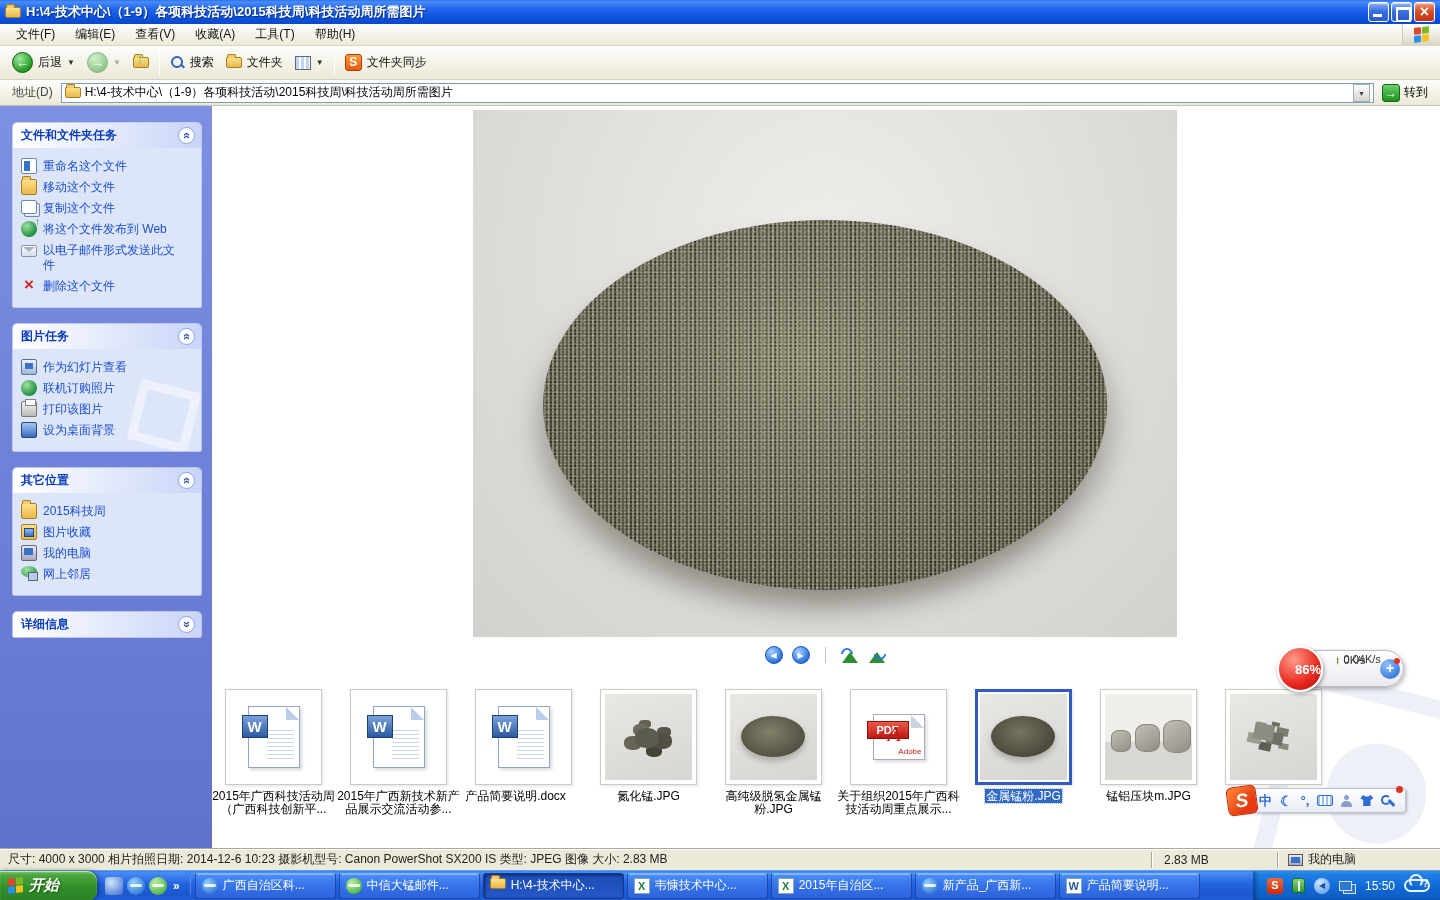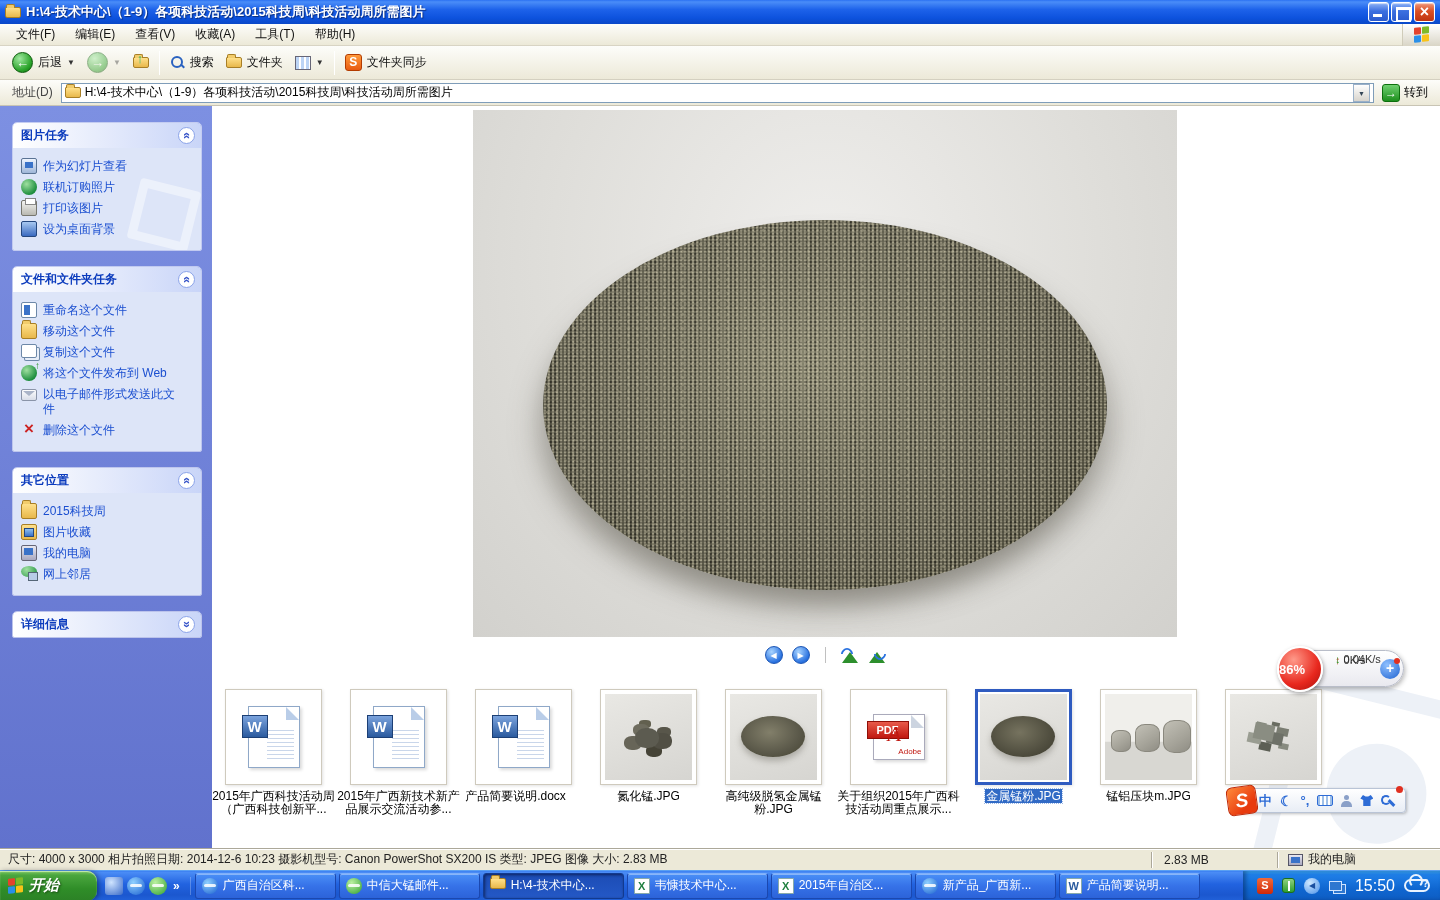--- a/index.html
+++ b/index.html
@@ -163,30 +163,30 @@
 .tic.page i{position:absolute;left:0;top:0;width:100%;height:100%;font-style:normal;font-weight:bold;font-size:11px;text-align:center;line-height:14px}
 .tic.xls i{color:#1f7f3f}.tic.wrd i{color:#2a5a9e}
 .tic.fld{border-radius:0;background:transparent}
 .tray{margin-left:auto;height:30px;display:flex;align-items:center;gap:9px;padding:0 10px 0 14px;
 background:linear-gradient(#3aa6f7 0%,#1f7fe8 12%,#0f66d0 60%,#0e5cc2 100%);box-shadow:inset 3px 0 4px rgba(0,0,30,.35)}
 .tr-s{width:16px;height:16px;border-radius:3px;background:linear-gradient(#f06a3a,#d02808);color:#fff;font-weight:bold;font-size:11px;text-align:center;line-height:15px}
 .tr-usb{width:13px;height:15px;border-radius:3px;background:linear-gradient(#8fd080,#2f9f2f);border:1px solid #1c6f1c;position:relative}
 .tr-usb::after{content:"";position:absolute;left:5px;top:2px;width:2px;height:10px;background:#fff}
 .tr-chev{width:16px;height:16px;border-radius:50%;background:radial-gradient(circle at 35% 30%,#cfe8ff,#4a90e8);color:#1b4fa0;font-size:8px;text-align:center;line-height:15px}
 .tr-net{width:13px;height:10px;background:#2e77d0;border:1px solid #cfe3ff;box-shadow:4px 3px 0 -1px #2e77d0,4px 3px 0 0 #cfe3ff;margin-right:4px}
-.tr-time{color:#fff;font-size:16px}
+.tr-time{color:#fff;font-size:12px}
 .tr-cloud{width:26px;height:13px;border:2px solid #eaf3ff;border-radius:8px;position:relative}
 .tr-cloud::before{content:"";position:absolute;left:3px;top:-7px;width:10px;height:10px;border:2px solid #eaf3ff;border-radius:50%;border-bottom-color:transparent}
 .tr-cloud::after{content:"?";position:absolute;right:-1px;top:-4px;color:#eaf3ff;font-size:11px;font-weight:bold}
 
 .speed{position:absolute;left:1290px;top:650px;width:114px;height:37px;z-index:40;border-radius:19px;
 background:linear-gradient(#ffffff,#e9e9ef);border:1px solid #b9bdc9;box-shadow:1px 2px 5px rgba(0,0,0,.3)}
 .ball{position:absolute;left:-14px;top:-5px;width:46px;height:46px;border-radius:50%;border:2px solid #fff;
 background:radial-gradient(circle at 35% 28%,#ff9a8a,#e8281e 60%,#a80f0a);box-shadow:1px 2px 4px rgba(0,0,0,.35);
-color:#fff;font-weight:bold;font-size:13px;text-align:left;line-height:44px}
+color:#fff;font-weight:bold;font-size:13px;text-align:right;line-height:44px}
 .srow{position:absolute;left:44px;font-size:11px;color:#333;white-space:nowrap}
 .srow.up{top:3px}.srow.down{top:2px}
 .arr-up{color:#d03020;font-weight:bold}.arr-down{color:#2a9f2a;font-weight:bold}
 .plus{position:absolute;right:3px;top:8px;width:20px;height:20px;border-radius:50%;
 background:radial-gradient(circle at 35% 30%,#8fc0ff,#1e62d0);color:#fff;font-weight:bold;font-size:14px;text-align:center;line-height:19px}
 .plus::after{content:"";position:absolute;right:0;top:-1px;width:6px;height:6px;border-radius:50%;background:#e03020}
 .ime{position:absolute;left:1236px;top:788px;width:170px;height:25px;z-index:50;border-radius:4px;display:flex;align-items:center;gap:8px;padding:0 8px 0 22px;
 background:linear-gradient(#ffffff,#e8edf5);border:1px solid #b9c4d6;box-shadow:1px 1px 3px rgba(0,0,0,.25)}
 .slogo{position:absolute;left:-10px;top:-3px;width:30px;height:29px;border-radius:6px;transform:rotate(-8deg);
 background:linear-gradient(140deg,#ff8a3a,#e83a0e 70%);border:1px solid #c02a08;color:#fff;font-weight:bold;font-style:italic;font-size:19px;text-align:center;line-height:27px}
@@ -276,72 +276,72 @@
       <span class="go-ic">→</span>
       <span>转到</span>
     </div>
   </div>
 
   <div class="content">
     <div class="sidebar">
 
       <div class="panel">
         <div class="p-head">
+          <span>文件和文件夹任务</span>
+          <span class="p-chev"></span>
+        </div>
+        <div class="p-body">
+          <div class="task">
+              <span class="ti ic-rename"></span>
+              <span class="lbl">重命名这个文件</span>
+            </div>
+          <div class="task">
+              <span class="ti fold"></span>
+              <span class="lbl">移动这个文件</span>
+            </div>
+          <div class="task">
+              <span class="ti ic-copy"></span>
+              <span class="lbl">复制这个文件</span>
+            </div>
+          <div class="task">
+              <span class="ti ic-web"></span>
+              <span class="lbl">将这个文件发布到 Web</span>
+            </div>
+          <div class="task">
+              <span class="ti ic-mail"></span>
+              <span class="lbl">以电子邮件形式发送此文件</span>
+            </div>
+          <div class="task">
+              <span class="ti ic-del"></span>
+              <span class="lbl">删除这个文件</span>
+            </div>
+        </div>
+      </div>
+
+      <div class="panel">
+        <div class="p-head">
           <span>图片任务</span>
           <span class="p-chev"></span>
         </div>
         <div class="p-body pt-body">
           <div class="task">
               <span class="ti ic-slide"></span>
               <span class="lbl">作为幻灯片查看</span>
             </div>
           <div class="task">
               <span class="ti ic-globe"></span>
               <span class="lbl">联机订购照片</span>
             </div>
           <div class="task">
               <span class="ti ic-print"></span>
               <span class="lbl">打印该图片</span>
             </div>
           <div class="task">
               <span class="ti ic-desk"></span>
               <span class="lbl">设为桌面背景</span>
-            </div>
-        </div>
-      </div>
-
-      <div class="panel">
-        <div class="p-head">
-          <span>文件和文件夹任务</span>
-          <span class="p-chev"></span>
-        </div>
-        <div class="p-body">
-          <div class="task">
-              <span class="ti ic-rename"></span>
-              <span class="lbl">重命名这个文件</span>
-            </div>
-          <div class="task">
-              <span class="ti fold"></span>
-              <span class="lbl">移动这个文件</span>
-            </div>
-          <div class="task">
-              <span class="ti ic-copy"></span>
-              <span class="lbl">复制这个文件</span>
-            </div>
-          <div class="task">
-              <span class="ti ic-web"></span>
-              <span class="lbl">将这个文件发布到 Web</span>
-            </div>
-          <div class="task">
-              <span class="ti ic-mail"></span>
-              <span class="lbl">以电子邮件形式发送此文件</span>
-            </div>
-          <div class="task">
-              <span class="ti ic-del"></span>
-              <span class="lbl">删除这个文件</span>
             </div>
         </div>
       </div>
 
       <div class="panel">
         <div class="p-head">
           <span>其它位置</span>
           <span class="p-chev"></span>
         </div>
         <div class="p-body">

